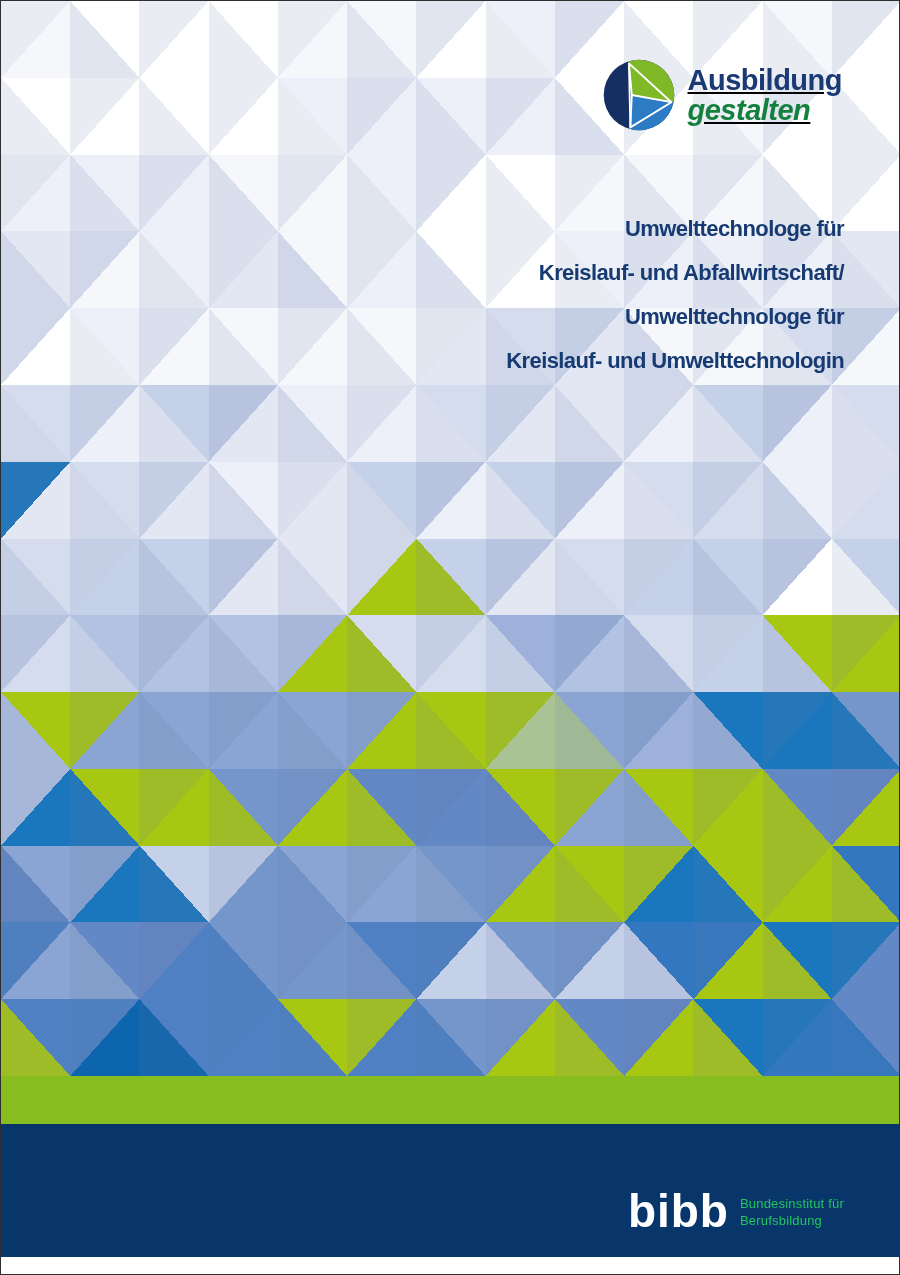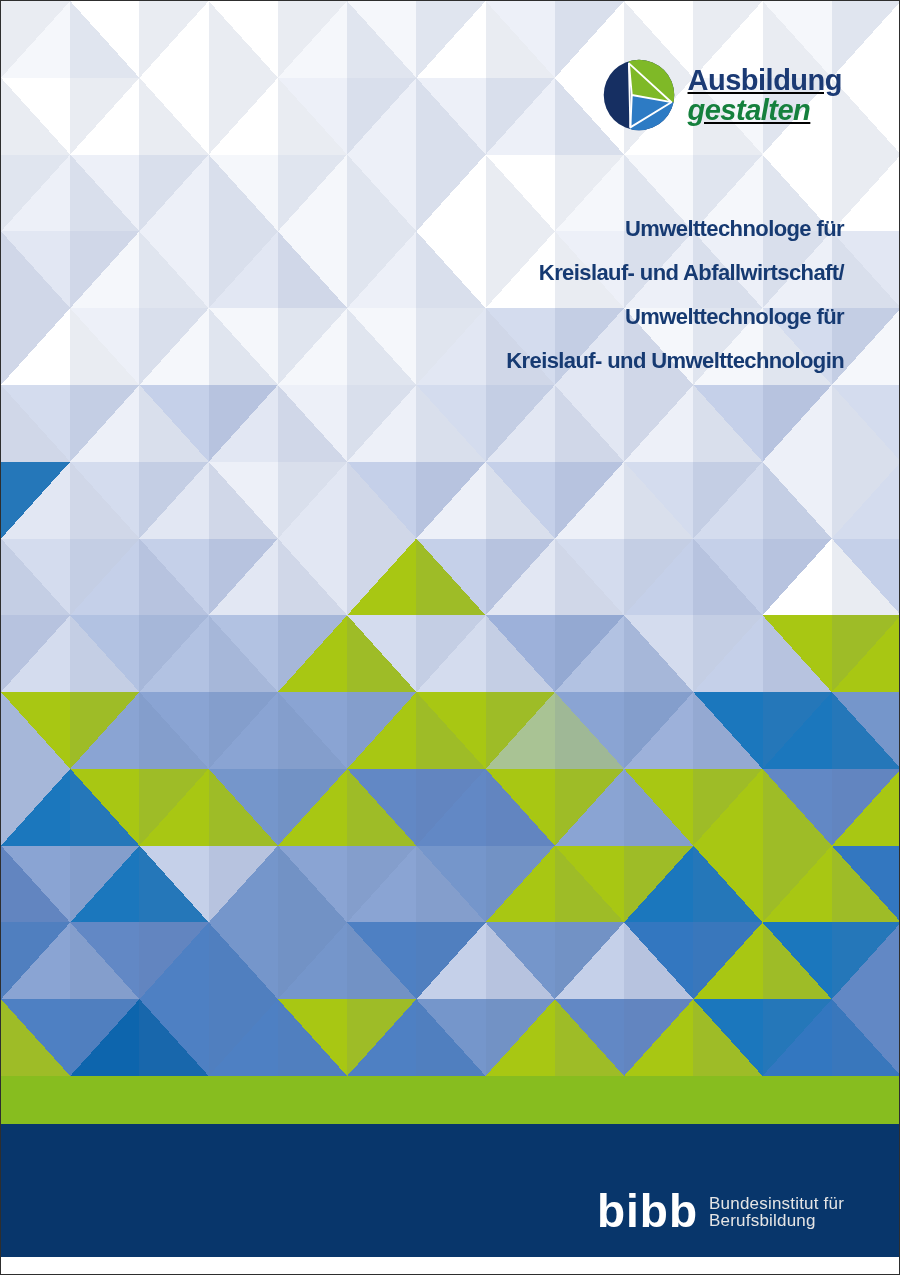--- a/index.html
+++ b/index.html
@@ -43,21 +43,21 @@
   }
   .footer-group{
     position:absolute;right:57px;top:36px;
     display:flex;align-items:flex-end;gap:11px;
   }
   .bibb-word{
     color:#ffffff;font-weight:700;font-size:46px;line-height:40px;
     letter-spacing:1px;
   }
   .bibb-org{
-    color:#e5e5e5;font-size:17px;line-height:16.5px;font-weight:400;
+    color:#22c55e;font-size:13px;line-height:16.5px;font-weight:400;
     padding-bottom:2px;letter-spacing:0.2px;margin-top:36px;
   }
 </style>
 </head>
 <body>
 
 <div class="page">
 
   <svg class="mosaic" width="900" height="1075" viewBox="0 0 900 1075" shape-rendering="crispEdges">
       <polygon points="-138.46153846153845,76.78571428571429 -69.23076923076923,0 -69.23076923076923,76.78571428571429" fill="#f5f7fb"></polygon>

